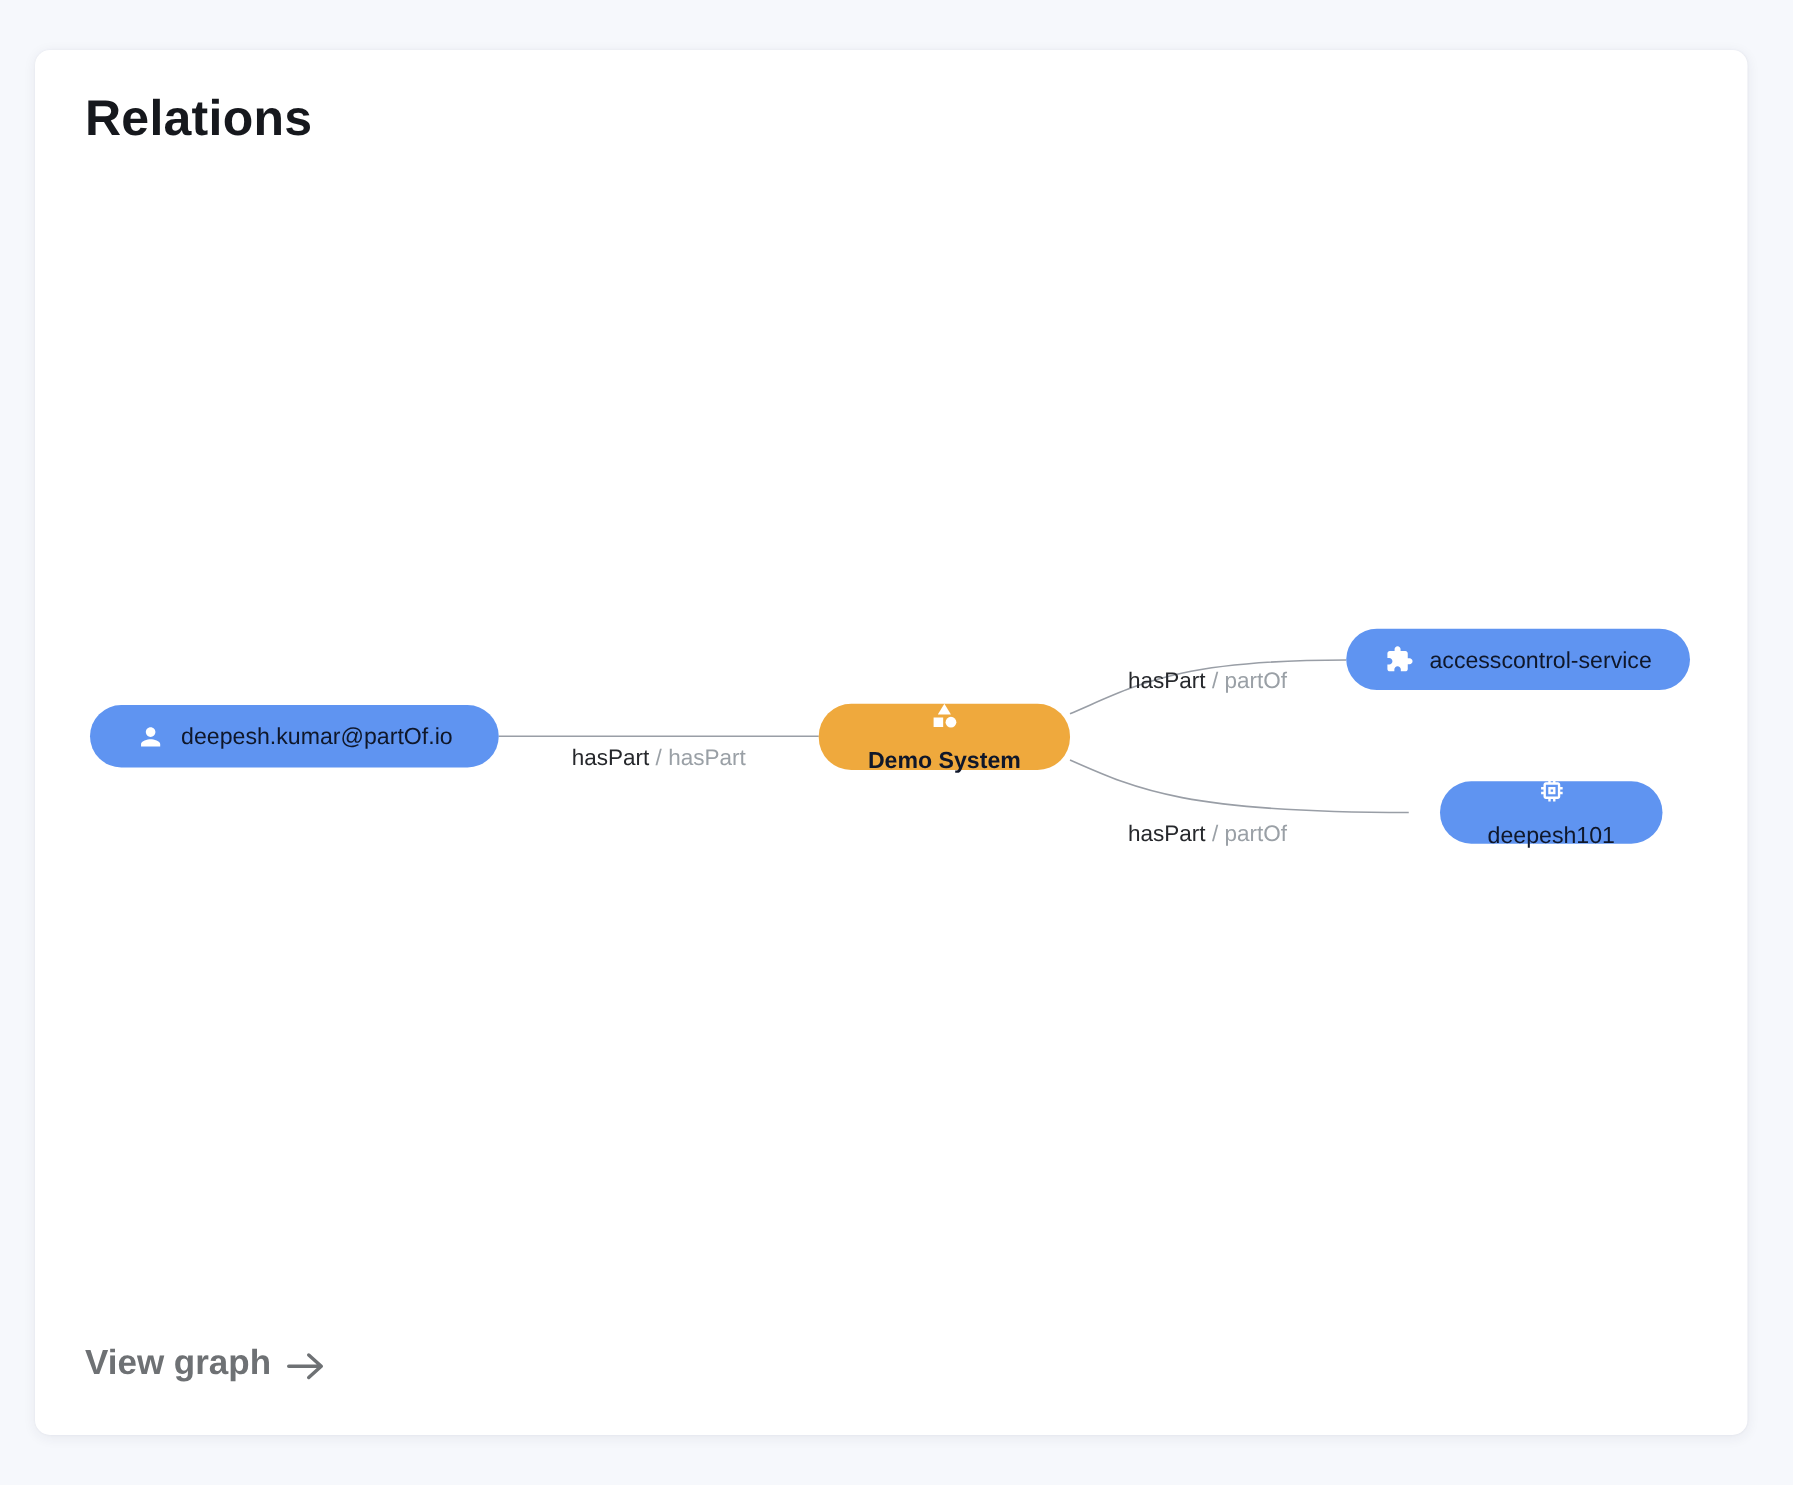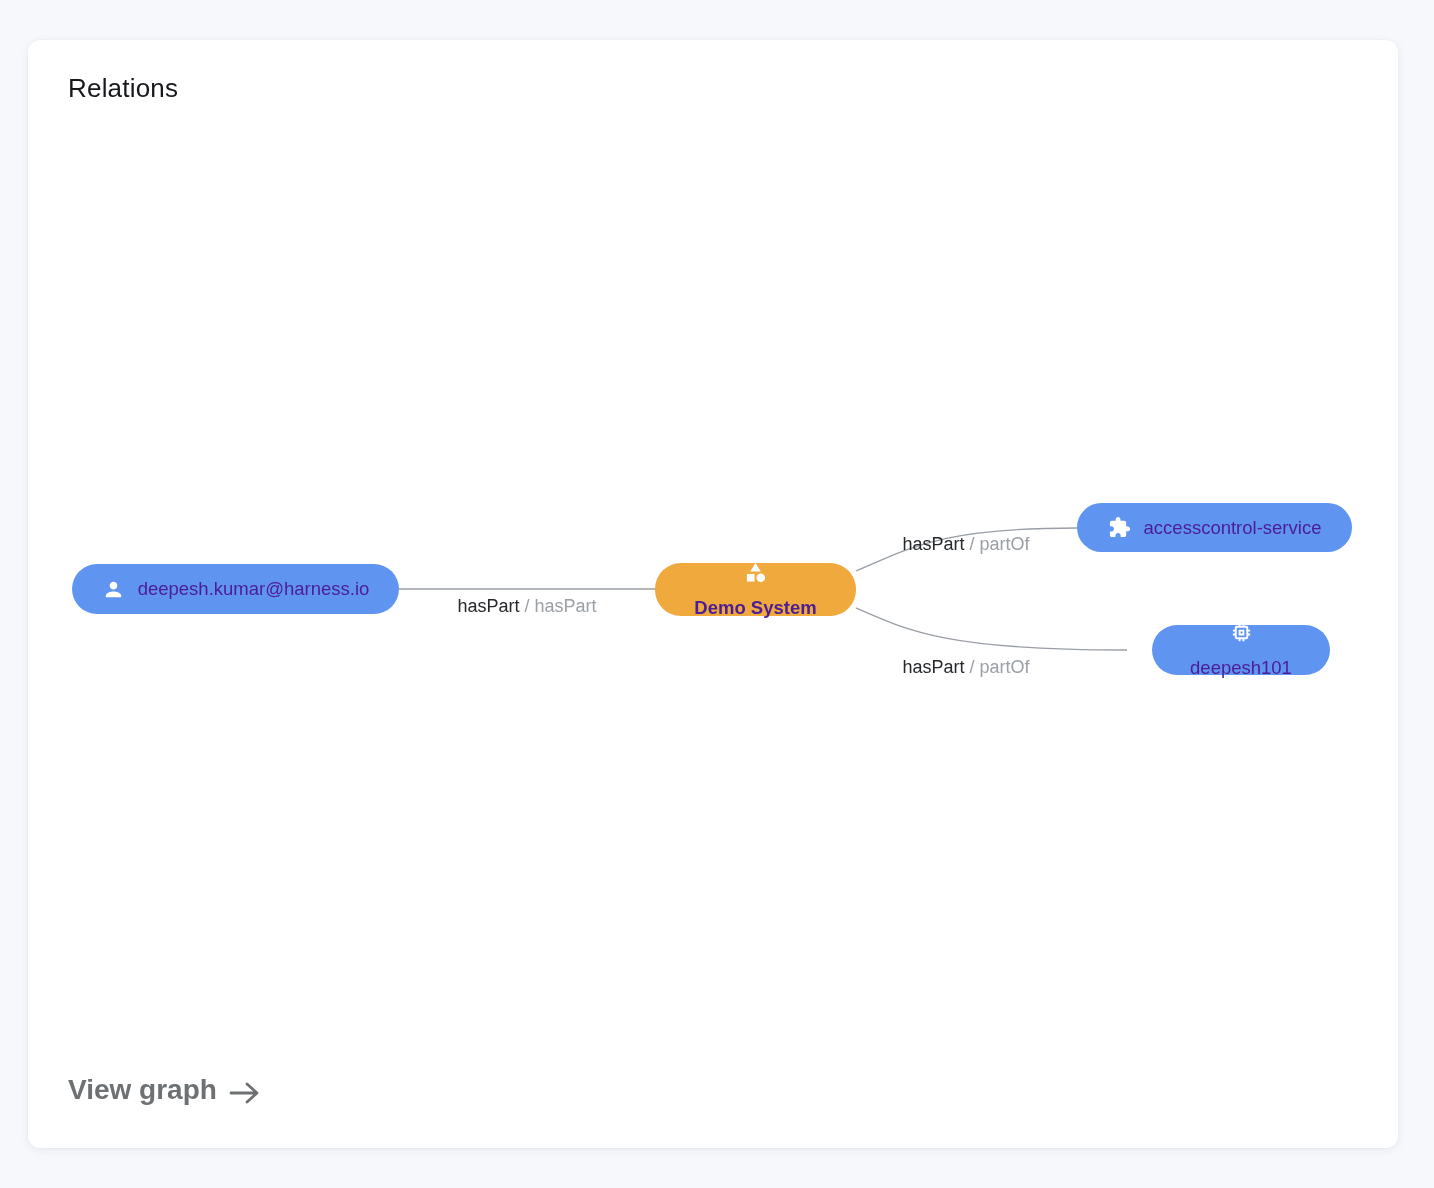--- a/index.html
+++ b/index.html
@@ -13,36 +13,36 @@
     position: absolute;
     left: 28px; top: 40px;
     width: 1370px; height: 1108px;
     background: #FFFFFF;
     border-radius: 12px;
     box-shadow: 0 2px 10px rgba(40, 48, 70, 0.07), 0 0 2px rgba(40,48,70,0.05);
   }
   .card-title {
     position: absolute;
     left: 40px; top: 33px;
-    font-size: 26px;
-    font-weight: 400;
+    font-size: 40px;
+    font-weight: 700;
     color: #16181D;
     letter-spacing: 0.2px;
   }
   .graph-area { position: absolute; left: 0; top: 0; width: 1370px; height: 1108px; }
   svg.edges { position: absolute; left: 0; top: 0; width: 1370px; height: 1108px; }
 
   .node {
     position: absolute;
     display: flex;
     align-items: center;
     justify-content: center;
     gap: 13px;
     border-radius: 26px;
-    color: #4c1d95;
+    color: #0f172a;
     font-size: 18.5px;
     font-weight: 500;
     cursor: pointer;
   }
   .node .nicon { display: inline-flex; width: 23px; height: 23px; flex: 0 0 auto; }
   .node .nicon svg { width: 100%; height: 100%; fill: #FFFFFF; }
   .node-blue { background: #5F94F1; }
   .node-orange { background: #EFA93D; font-weight: 700; }
 
   .node-user    { left: 44px;  top: 524px; width: 327px; height: 50px; }
@@ -89,21 +89,21 @@
       <path d="M828 531 C882 508, 912 488, 1049 488" fill="none" stroke="#999EA6" stroke-width="1.3"></path>
       <path d="M828 568 C882 592, 922 610, 1099 610" fill="none" stroke="#999EA6" stroke-width="1.3"></path>
     </svg>
 
     <div class="node node-blue node-user">
       <span class="nicon">
         <svg viewBox="0 0 24 24">
             <path d="M12 12c2.21 0 4-1.79 4-4s-1.79-4-4-4-4 1.79-4 4 1.79 4 4 4zm0 2c-2.67 0-8 1.34-8 4v2h16v-2c0-2.66-5.33-4-8-4z"></path>
           </svg>
       </span>
-      <span>deepesh.kumar@harness.io</span>
+      <span>deepesh.kumar@partOf.io</span>
     </div>
 
     <div class="node node-orange node-system">
       <span class="nicon">
         <svg viewBox="0 0 24 24">
             <path d="M12 2l-5.5 9h11L12 2z"></path>
             <circle cx="17.5" cy="17.5" r="4.5"></circle>
             <path d="M3 13.5h8v8H3z"></path>
           </svg>
       </span>

